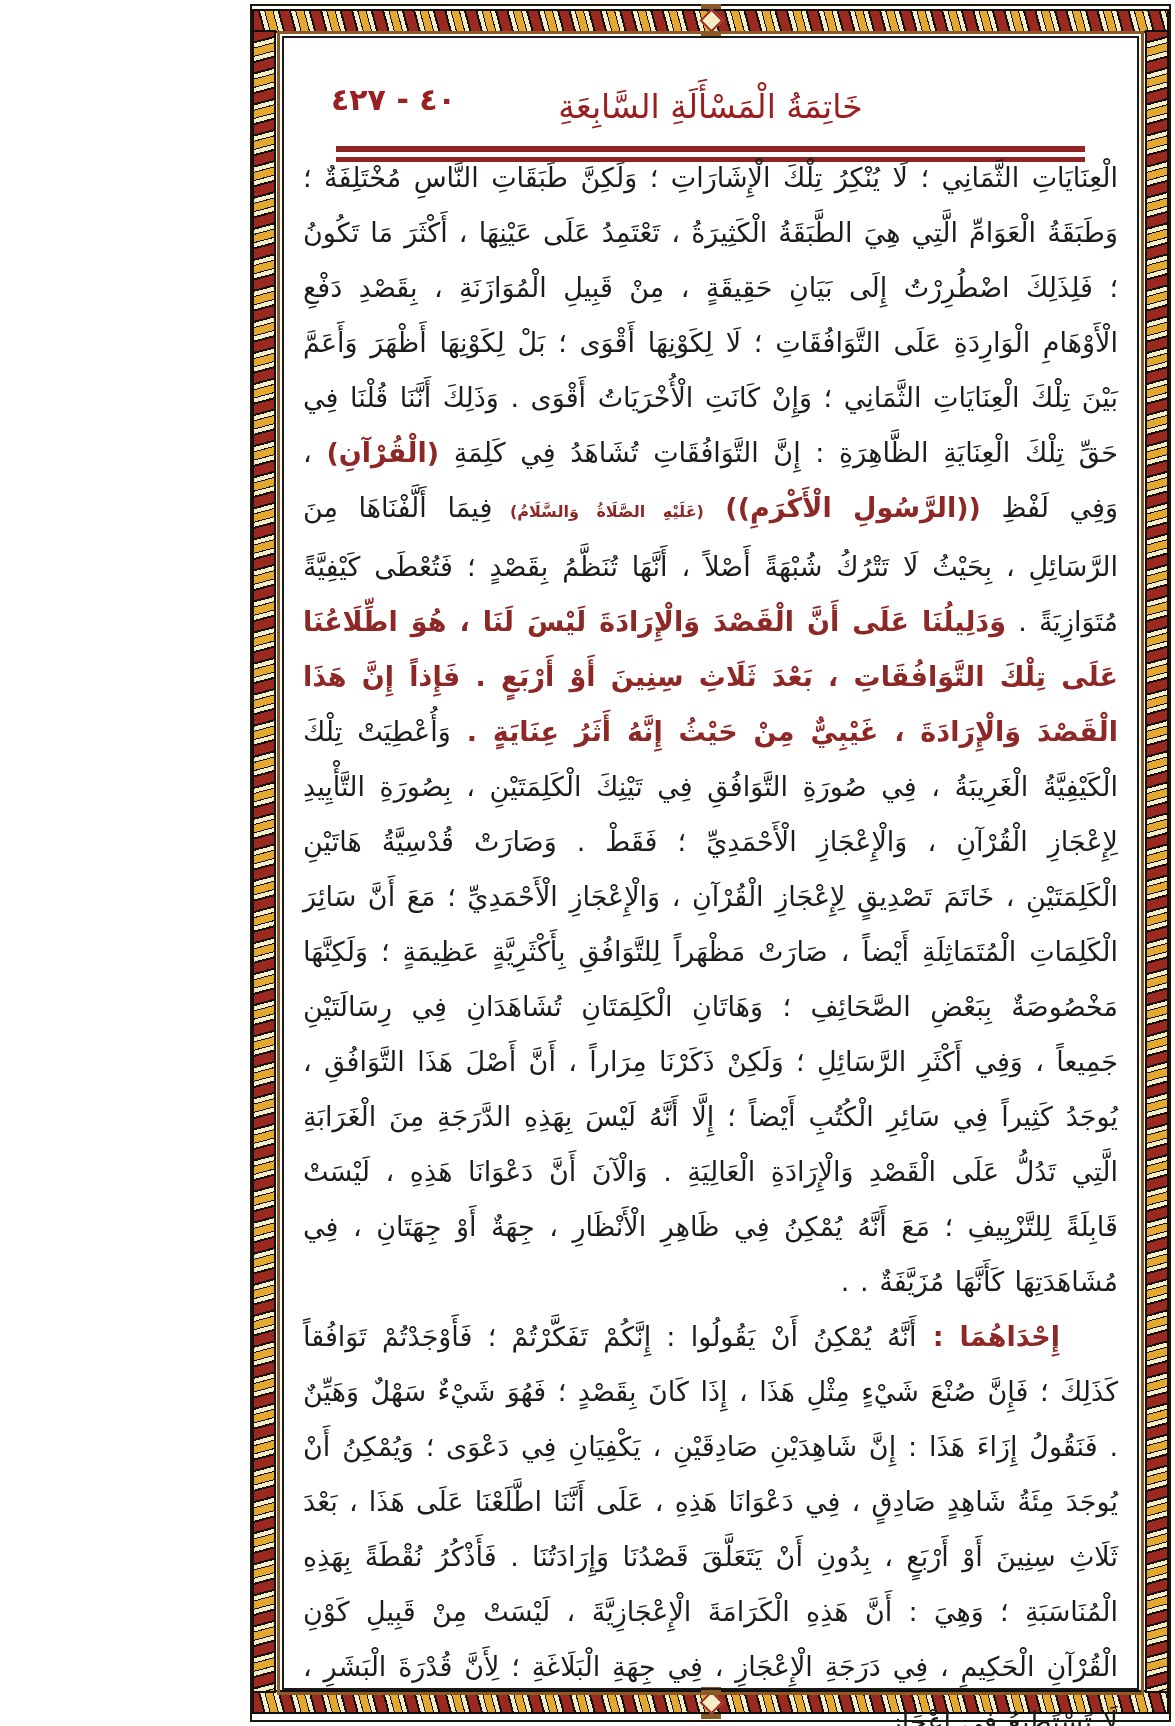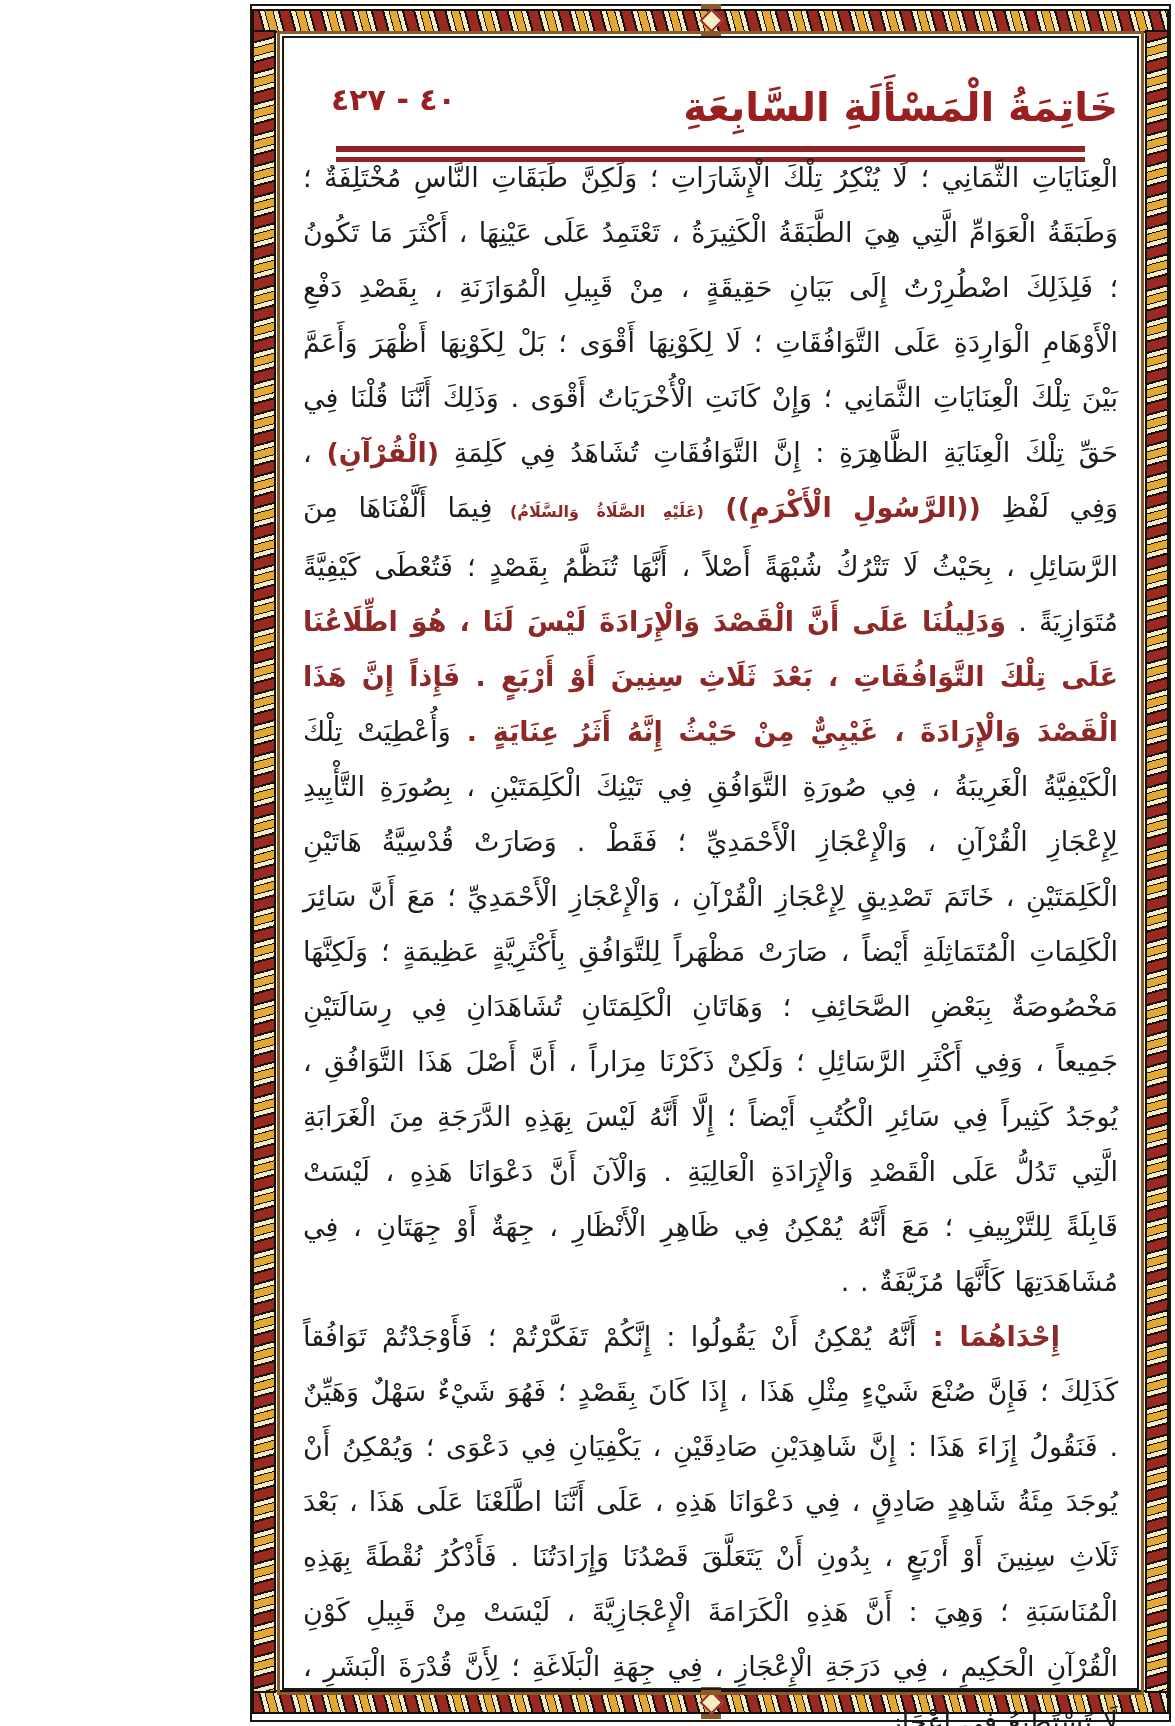--- a/index.html
+++ b/index.html
@@ -54,22 +54,22 @@
     width:20px;height:5px;background:var(--border-brown);
   }
   .tab.t1{top:4px;} .tab.t2{top:31px;} .tab.b1{bottom:7px;} .tab.b2{bottom:34px;}
   
   .header{position:absolute;top:72px;left:57px;right:57px;height:70px;}
   .page-number{
     position:absolute;left:28px;top:10px;direction:rtl;
     color:var(--accent-red);font-weight:bold;font-size:30px;letter-spacing:1px;
   }
   .page-title{
-    text-align:right;color:var(--accent-red);font-weight:bold;
-    font-size:40px;line-height:70px;
+    text-align:center;color:var(--accent-red);font-weight:normal;
+    font-size:33px;line-height:70px;
   }
   .divider{
     position:absolute;top:146px;left:90px;right:90px;height:5px;
     border-top:6px solid #8e2424;border-bottom:5px solid #8e2424;
   }
   
   .body-text{
     position:absolute;top:150px;left:57px;right:57px;bottom:45px;
     direction:rtl;text-align:justify;text-justify:inter-word;
     font-size:27px;line-height:55px;color:var(--text-black);

